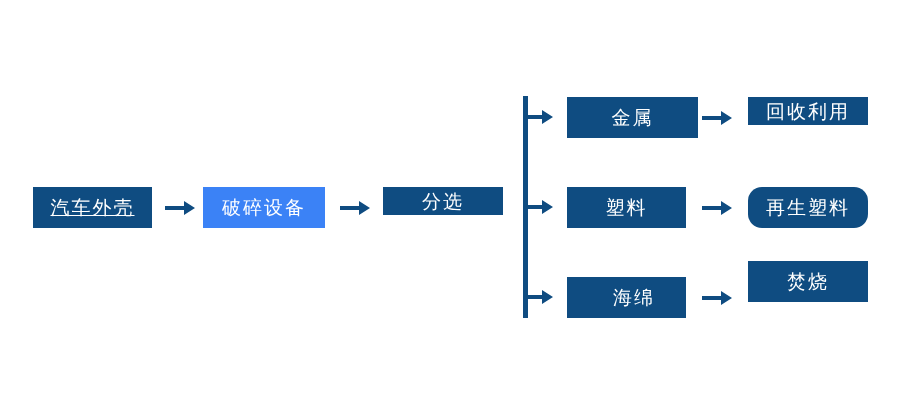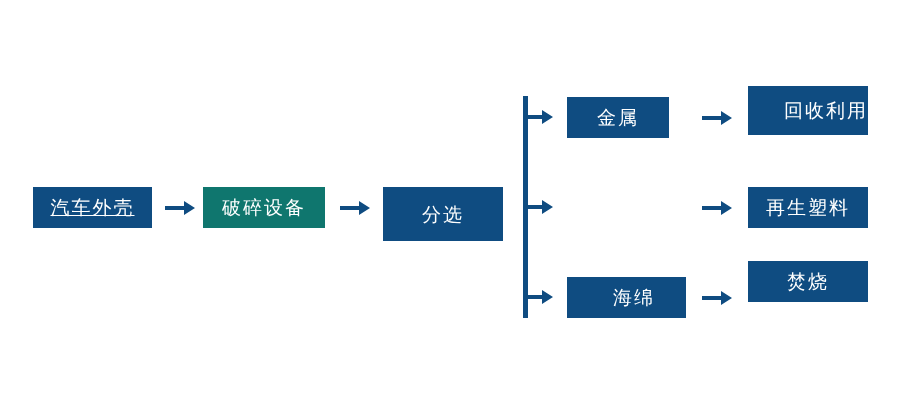--- a/index.html
+++ b/index.html
@@ -28,21 +28,21 @@
     box-sizing: border-box;
     color: #ffffff;
     font-size: 19px;
     letter-spacing: 2px;
     line-height: 1;
     font-weight: 400;
     white-space: nowrap;
     user-select: none;
   }
   .node.blue  { background: #0F4C81; }
-  .node.red   { background: #0f766e; }
+  .node.red   { background: #3b82f6; }
 
   
   .arrow {
     position: absolute;
     display: block;
   }
   .arrow svg { display: block; }
 
   
   .bus {
@@ -68,60 +68,63 @@
   <div class="node red" style="left:203px; top:187px; width:122px; height:41px;">
     <span>破碎设备</span>
   </div>
 
   <div class="arrow" style="left:340px; top:198px; width:30px; height:20px;">
     <svg width="30" height="20" viewBox="0 0 30 20">
       <path d="M0 8 H19 V3 L30 10 L19 17 V12 H0 Z" fill="#0F4C81"></path>
     </svg>
   </div>
 
-  <div class="node blue" style="left:383px; top:187px; width:120px; height:54px;">
+  <div class="node blue" style="left:383px; top:187px; width:120px; height:28px;">
     <span>分选</span>
   </div>
 
   <div class="bus" style="left:523px; top:96px; width:5px; height:222px;"></div>
 
   <div class="arrow" style="left:526px; top:107px; width:27px; height:20px;">
     <svg width="27" height="20" viewBox="0 0 27 20">
       <path d="M0 8 H16 V3 L27 10 L16 17 V12 H0 Z" fill="#0F4C81"></path>
     </svg>
   </div>
 
-  <div class="node blue" style="left:567px; top:97px; width:102px; height:41px;">
+  <div class="node blue" style="left:567px; top:97px; width:131px; height:41px;">
     <span>金属</span>
   </div>
 
   <div class="arrow" style="left:702px; top:108px; width:30px; height:20px;">
     <svg width="30" height="20" viewBox="0 0 30 20">
       <path d="M0 8 H19 V3 L30 10 L19 17 V12 H0 Z" fill="#0F4C81"></path>
     </svg>
   </div>
 
-  <div class="node blue" style="left:748px; top:86px; width:120px; height:49px;justify-content:flex-end;">
+  <div class="node blue" style="left:748px; top:97px; width:120px; height:28px;">
     <span>回收利用</span>
   </div>
 
   <div class="arrow" style="left:526px; top:197px; width:27px; height:20px;">
     <svg width="27" height="20" viewBox="0 0 27 20">
       <path d="M0 8 H16 V3 L27 10 L16 17 V12 H0 Z" fill="#0F4C81"></path>
     </svg>
   </div>
 
+  <div class="node blue" style="left:567px; top:187px; width:119px; height:41px;">
+    <span>塑料</span>
+  </div>
 
   <div class="arrow" style="left:702px; top:198px; width:30px; height:20px;">
     <svg width="30" height="20" viewBox="0 0 30 20">
       <path d="M0 8 H19 V3 L30 10 L19 17 V12 H0 Z" fill="#0F4C81"></path>
     </svg>
   </div>
 
-  <div class="node blue" style="left:748px; top:187px; width:120px; height:41px;">
+  <div class="node blue" style="left:748px; top:187px; width:120px; height:41px;border-radius:14px;">
     <span>再生塑料</span>
   </div>
 
   <div class="arrow" style="left:526px; top:287px; width:27px; height:20px;">
     <svg width="27" height="20" viewBox="0 0 27 20">
       <path d="M0 8 H16 V3 L27 10 L16 17 V12 H0 Z" fill="#0F4C81"></path>
     </svg>
   </div>
 
   <div class="node blue" style="left:567px; top:277px; width:119px; height:41px;padding-left:15px;">

